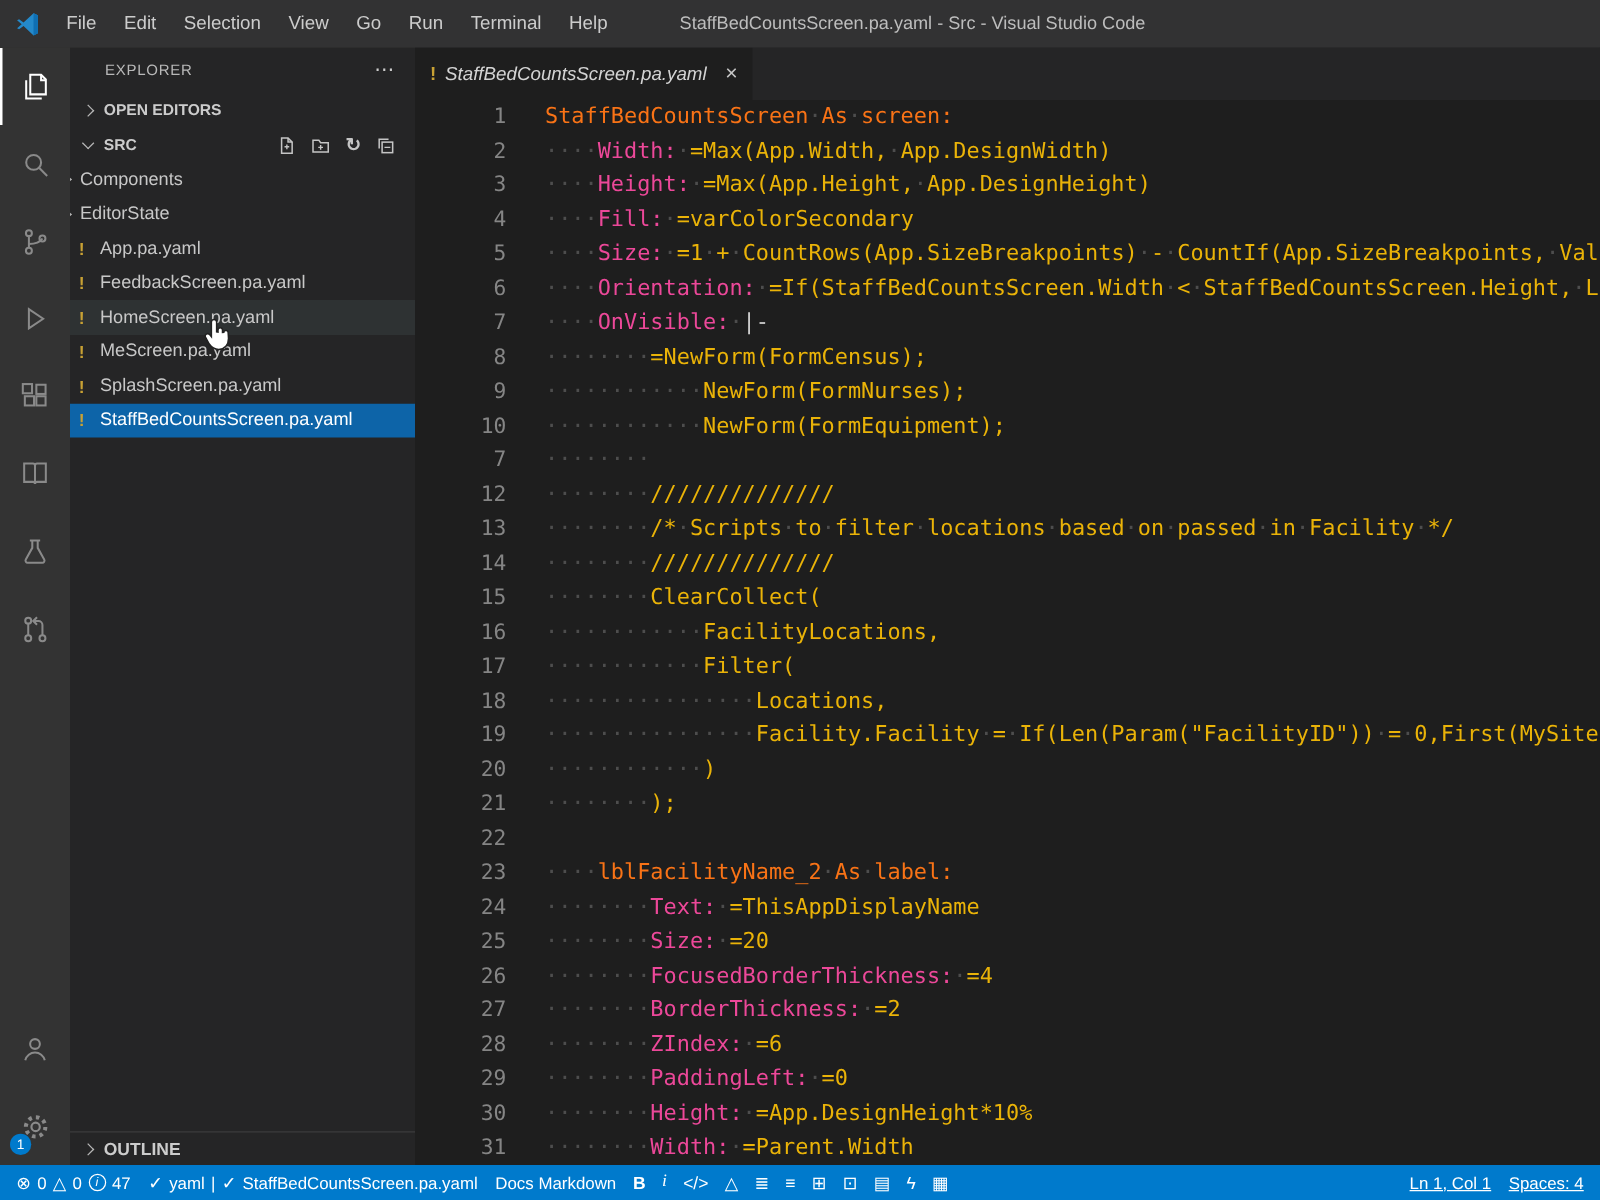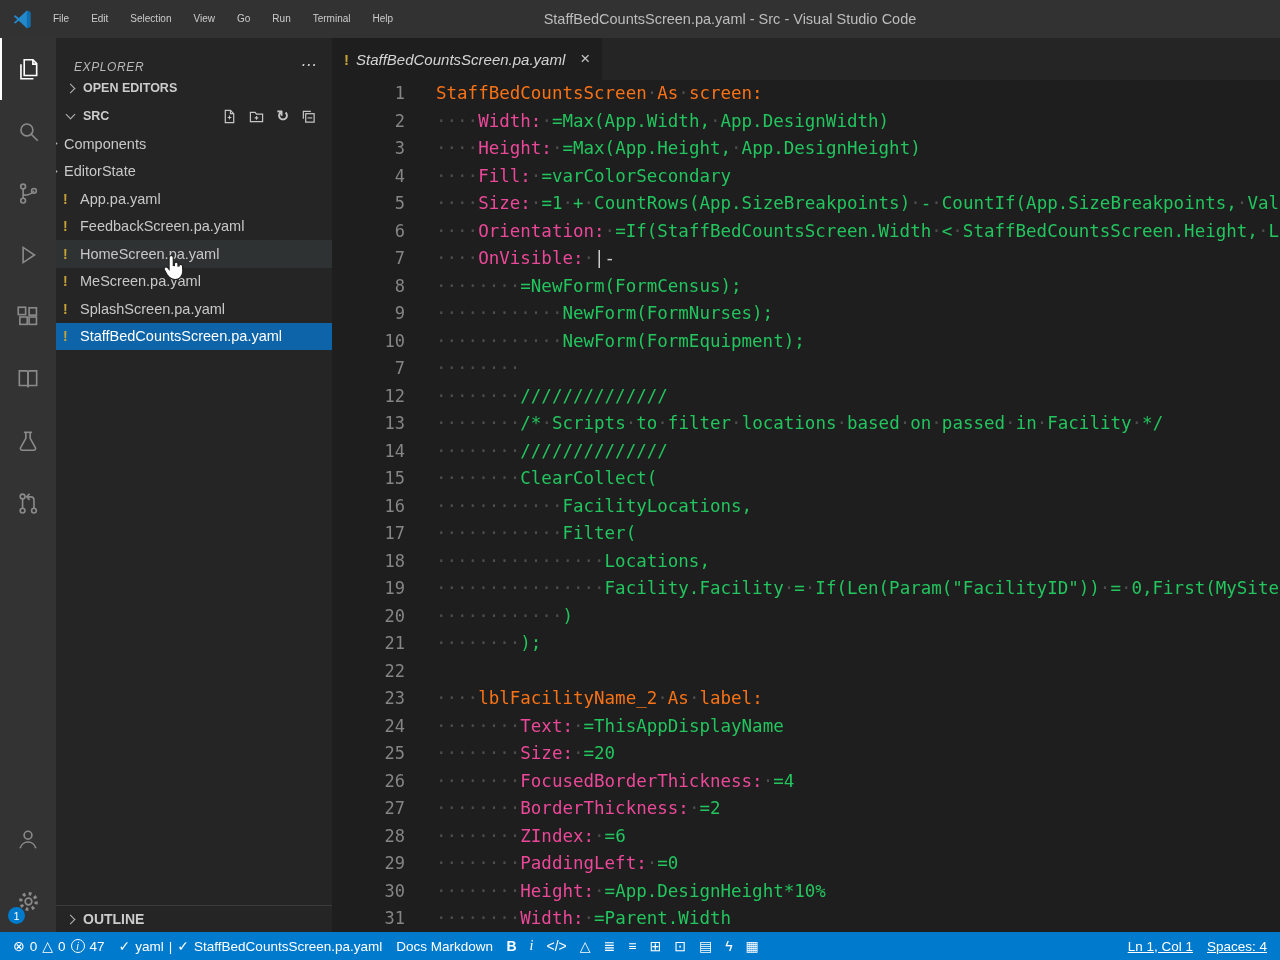--- a/index.html
+++ b/index.html
@@ -4,41 +4,41 @@
 <style>
   * { box-sizing: border-box; margin: 0; padding: 0; }
   html,body { width:1280px; height:960px; overflow:hidden; background:#1e1e1e;
     font-family:"Liberation Sans", sans-serif; color:#cccccc; }
 
   
   .titlebar { position:fixed; top:0; left:0; width:1280px; height:38px;
     background:#323233; display:flex; align-items:center; z-index:30; }
   .vslogo { margin:0 10px 0 12px; display:flex; }
   .menubar { display:flex; align-items:center; height:100%; }
-  .menu-item { padding:0 11px; font-size:10px; color:#cccccc; line-height:38px; cursor:default; }
+  .menu-item { padding:0 11px; font-size:15px; color:#cccccc; line-height:38px; cursor:default; }
   .win-title { position:absolute; left:300px; right:120px; text-align:center;
     font-size:14.5px; color:#bdbdbd; pointer-events:none; white-space:nowrap; overflow:hidden; }
 
   
   .activitybar { position:fixed; top:38px; left:0; width:56px; bottom:28px;
     background:#333333; display:flex; flex-direction:column; align-items:stretch; z-index:20; }
   .act-item { height:62px; display:flex; align-items:center; justify-content:center;
     color:#8a8a8a; position:relative; }
   .act-item.active { color:#ffffff; box-shadow:inset 2px 0 0 #ffffff; }
   .act-item svg { stroke:currentColor; fill:none; stroke-width:1.5; }
   .act-spacer { flex:1; }
   .act-badge { position:absolute; left:8px; bottom:8px; min-width:17px; height:17px;
     background:#007acc; border-radius:50%; color:#fff; font-size:11px; display:flex;
     align-items:center; justify-content:center; padding:0 3px; }
 
   
   .sidebar { position:fixed; top:38px; left:56px; width:276px; bottom:28px;
     background:#252526; z-index:10; font-size:14.5px; }
-  .sb-title { height:36px; display:flex; align-items:flex-end; padding:0 10px 0 18px;
-    font-size:12px; letter-spacing:.6px; color:#b8b8b8;font-style:italic; }
+  .sb-title { height:36px; display:flex; align-items:center; padding:0 10px 0 28px;
+    font-size:12px; letter-spacing:.6px; color:#b8b8b8; }
   .sb-title .dots { margin-left:auto; font-size:16px; color:#cccccc; padding:0 6px; }
   .section-row { height:28px; display:flex; align-items:center; padding:0 8px 0 6px;
     font-weight:700; font-size:12.5px; color:#cccccc; }
   .section-row .acts { margin-left:auto; display:flex; gap:12px; align-items:center; padding-right:8px; }
   .section-row .acts .aicon { color:#c5c5c5; font-size:15px; display:flex; align-items:center; }
   .section-row .acts svg { stroke:#c5c5c5; fill:none; stroke-width:1.3; }
   .chev { display:inline-block; width:7px; height:7px; border-right:1.6px solid #b8b8b8;
     border-bottom:1.6px solid #b8b8b8; transform:rotate(-45deg); margin:0 9px 0 5px; flex:none; }
   .chev.down { transform:rotate(45deg); margin-top:-3px; }
   #file-tree { }
@@ -60,21 +60,21 @@
   .tab .tab-label { font-style:italic; }
   .tab .tab-badge { color:#c8a134; font-weight:700; }
   .tab .tab-close { color:#c5c5c5; font-size:17px; margin-left:8px; }
   .code { position:absolute; top:42px; left:0; right:0; bottom:0; overflow:hidden;
     font-family:"DejaVu Sans Mono", monospace; font-size:17.5px; line-height:27.5px; }
   .line { display:flex; height:27.5px; white-space:pre; }
   .gutter { width:73px; flex:none; text-align:right; color:#858585; font-size:17px; }
   .ltext { padding-left:31px; white-space:pre; flex:1; overflow:hidden; }
   .seg-decl { color:#f97316; }
   .seg-key  { color:#ec4899; }
-  .seg-val  { color:#22c55e; }
+  .seg-val  { color:#eab308; }
   .seg-plain{ color:#cccccc; }
   .ws { color:#4d4d4d; }
 
   
   .statusbar { position:fixed; bottom:0; left:0; width:1280px; height:28px;
     background:#007acc; color:#ffffff; display:flex; align-items:center;
     font-size:13.5px; z-index:40; padding:0 6px; }
   .sb-item { display:flex; align-items:center; gap:5px; padding:0 7px; height:100%; white-space:nowrap; }
   .sb-glyph { font-size:14px; line-height:1; }
   .info-circ { width:14px; height:14px; border:1.2px solid #fff; border-radius:50%;

